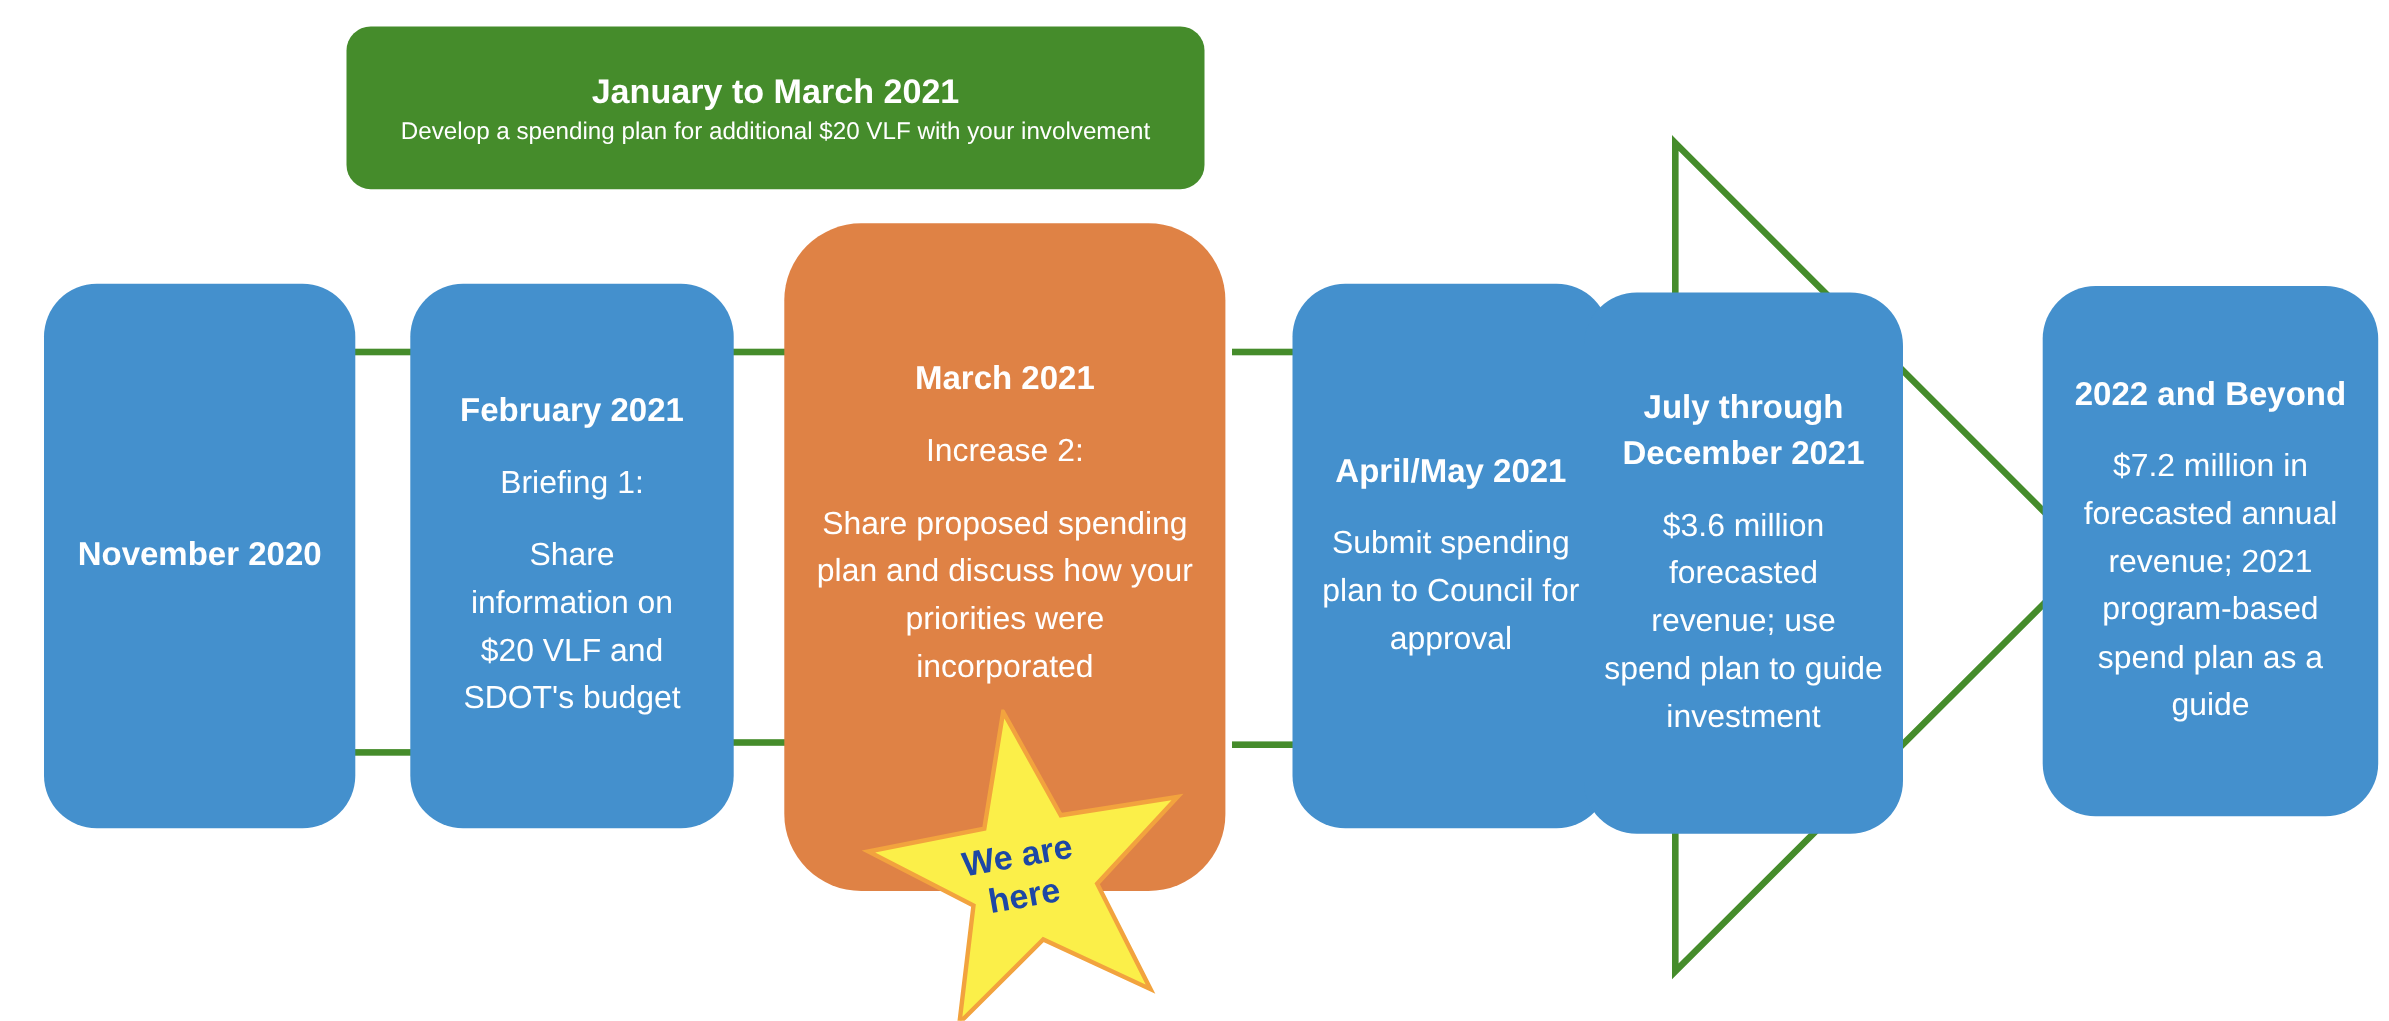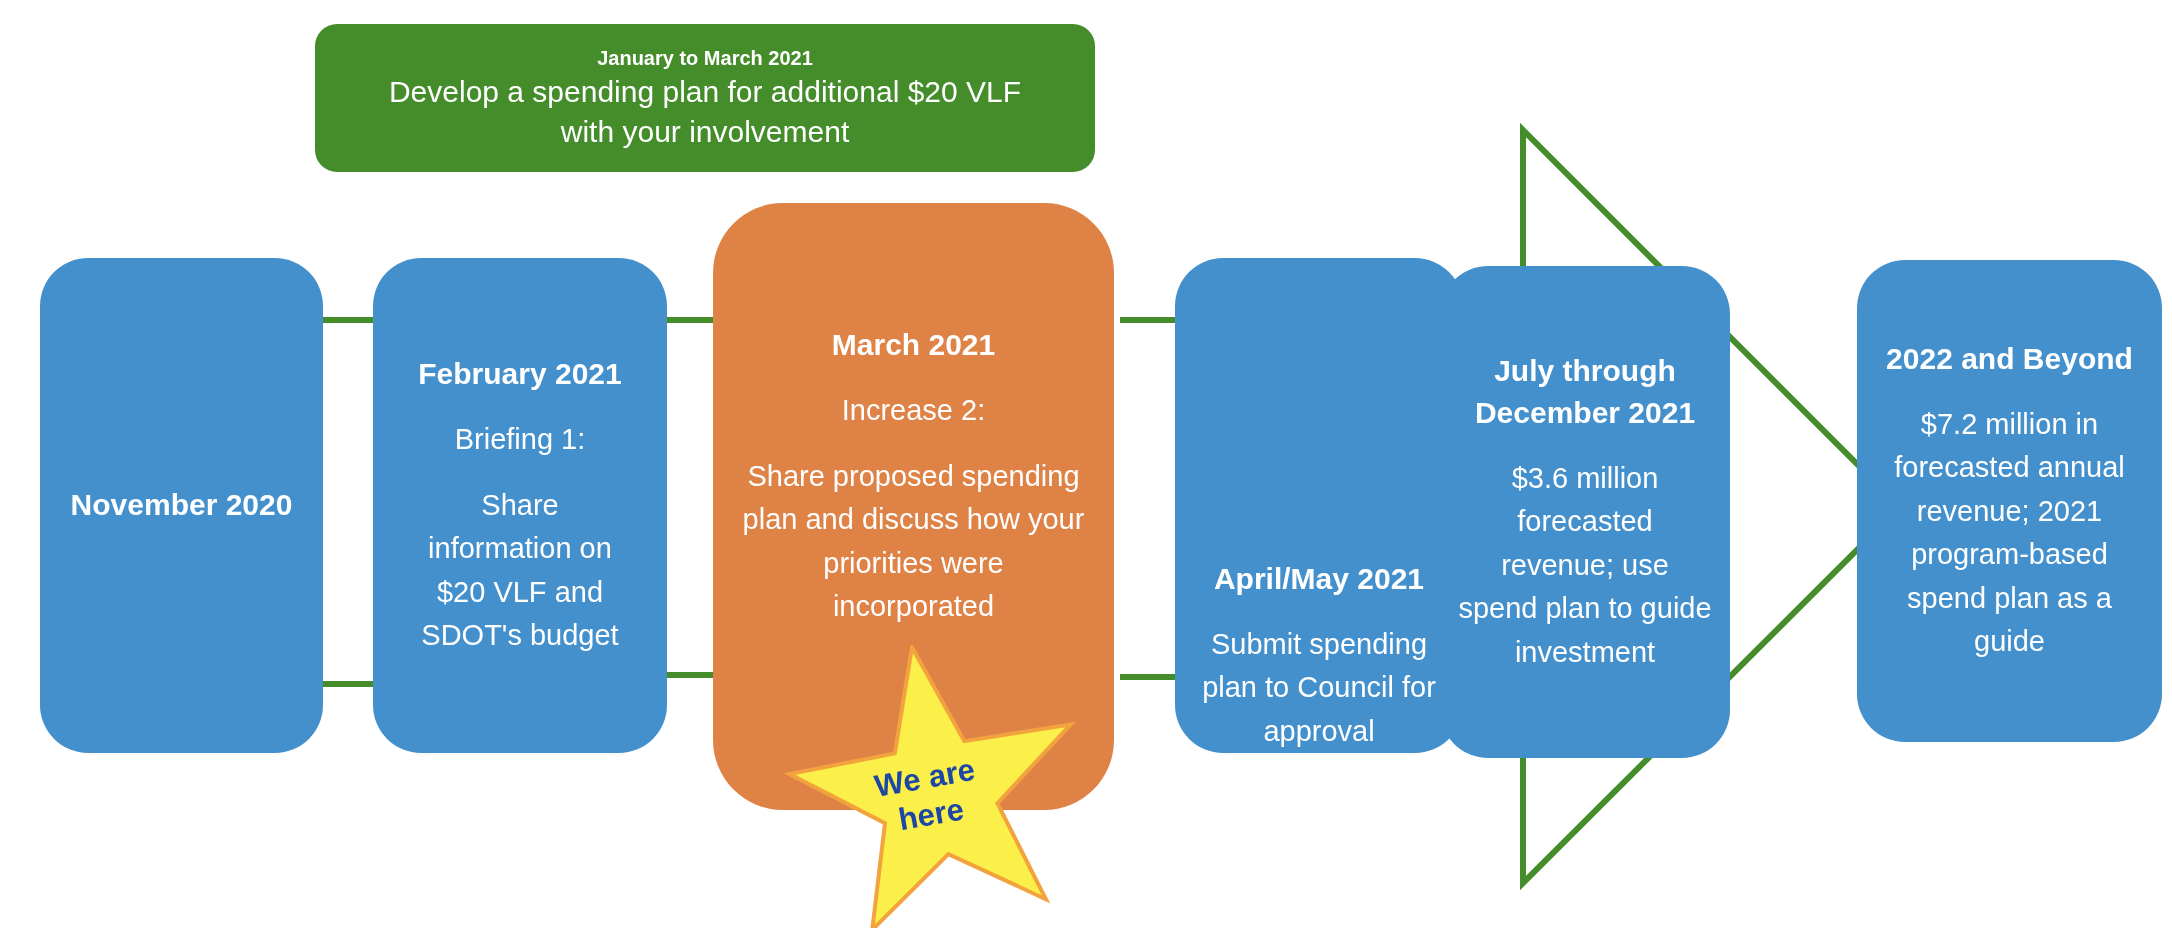--- a/index.html
+++ b/index.html
@@ -11,35 +11,35 @@
     width:2172px;height:928px;position:relative;overflow:hidden;background:#ffffff;
     font-family:"Liberation Sans", sans-serif;
   }
   .canvas{position:absolute;inset:0;}
   
   .banner{
     position:absolute;left:315px;top:24px;width:780px;height:148px;border-radius:22px;
     background:var(--green);color:var(--text);display:flex;flex-direction:column;
     align-items:center;justify-content:center;text-align:center;
   }
-  .banner .banner-title{font-weight:bold;font-size:20px;line-height:1.35;}
-  .banner .banner-body{font-size:30px;line-height:1.32;max-width:690px;}
+  .banner .banner-title{font-weight:bold;font-size:31px;line-height:1.35;}
+  .banner .banner-body{font-size:22px;line-height:1.32;max-width:690px;}
   
   .box{
     position:absolute;display:flex;flex-direction:column;align-items:center;justify-content:center;
     text-align:center;color:var(--text);gap:22px;box-sizing:border-box;
     background:var(--blue);border-radius:48px;z-index:3;
   }
   .box .title{font-weight:bold;font-size:30px;line-height:1.42;}
   .box p{margin:0;font-size:29px;line-height:1.5;}
   .box.orange{background:var(--orange);}
   #box-1{left:40px;top:258px;width:283px;height:495px;padding:0 20px;}
   #box-2{left:373px;top:258px;width:294px;height:495px;padding:0 36px;}
   #box-3{left:713px;top:203px;width:401px;height:607px;padding:0 28px 60px 28px;border-radius:70px;}
-  #box-4{left:1175px;top:258px;width:288px;height:495px;padding:0 16px;justify-content:flex-end;}
+  #box-4{left:1175px;top:258px;width:288px;height:495px;padding:0 16px;}
   #box-5{left:1440px;top:266px;width:290px;height:492px;padding:0 18px;}
   #box-6{left:1857px;top:260px;width:305px;height:482px;padding:4px 24px;}
   
   .connector{position:absolute;height:6px;background:var(--green);z-index:1;}
   #conn-1a{left:321px;top:317px;width:54px;}
   #conn-1b{left:321px;top:681px;width:54px;}
   #conn-2a{left:665px;top:317px;width:50px;}
   #conn-2b{left:665px;top:672px;width:50px;}
   #conn-3a{left:1120px;top:317px;width:57px;}
   #conn-3b{left:1120px;top:674px;width:57px;}

